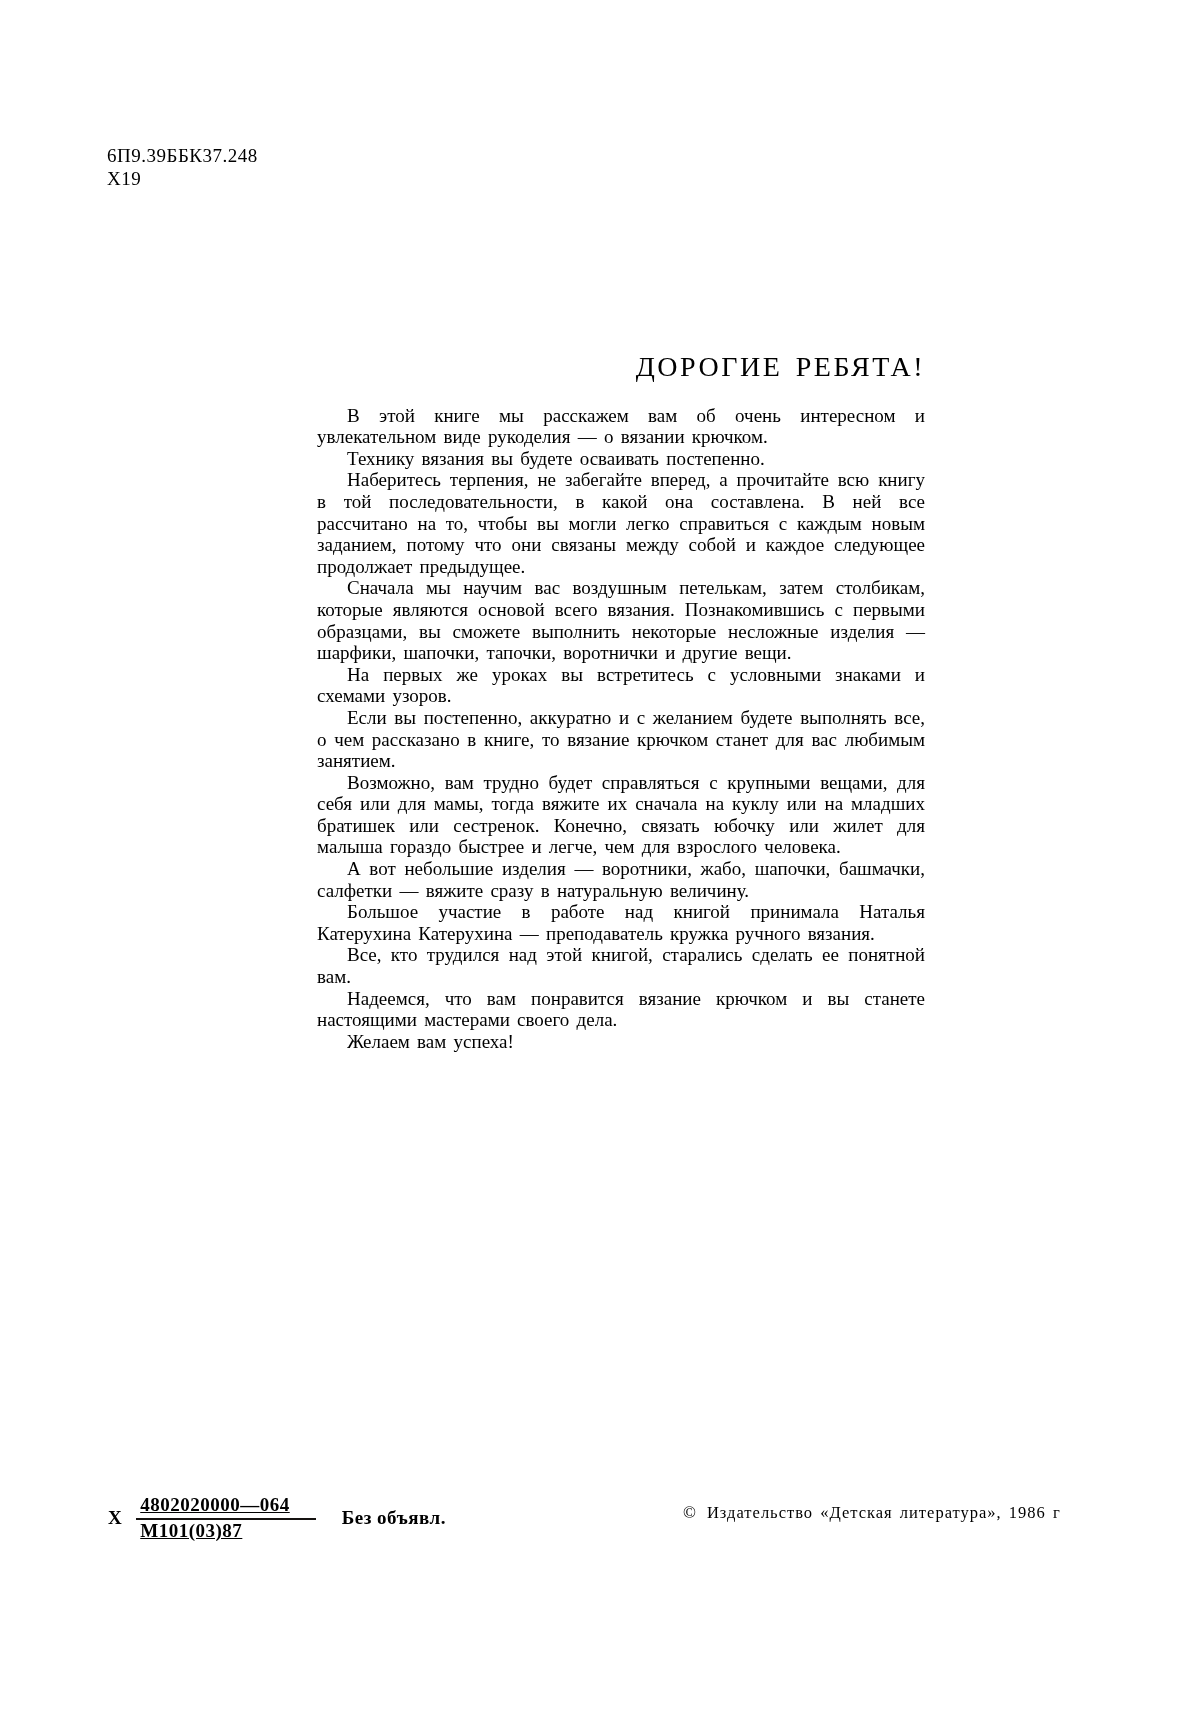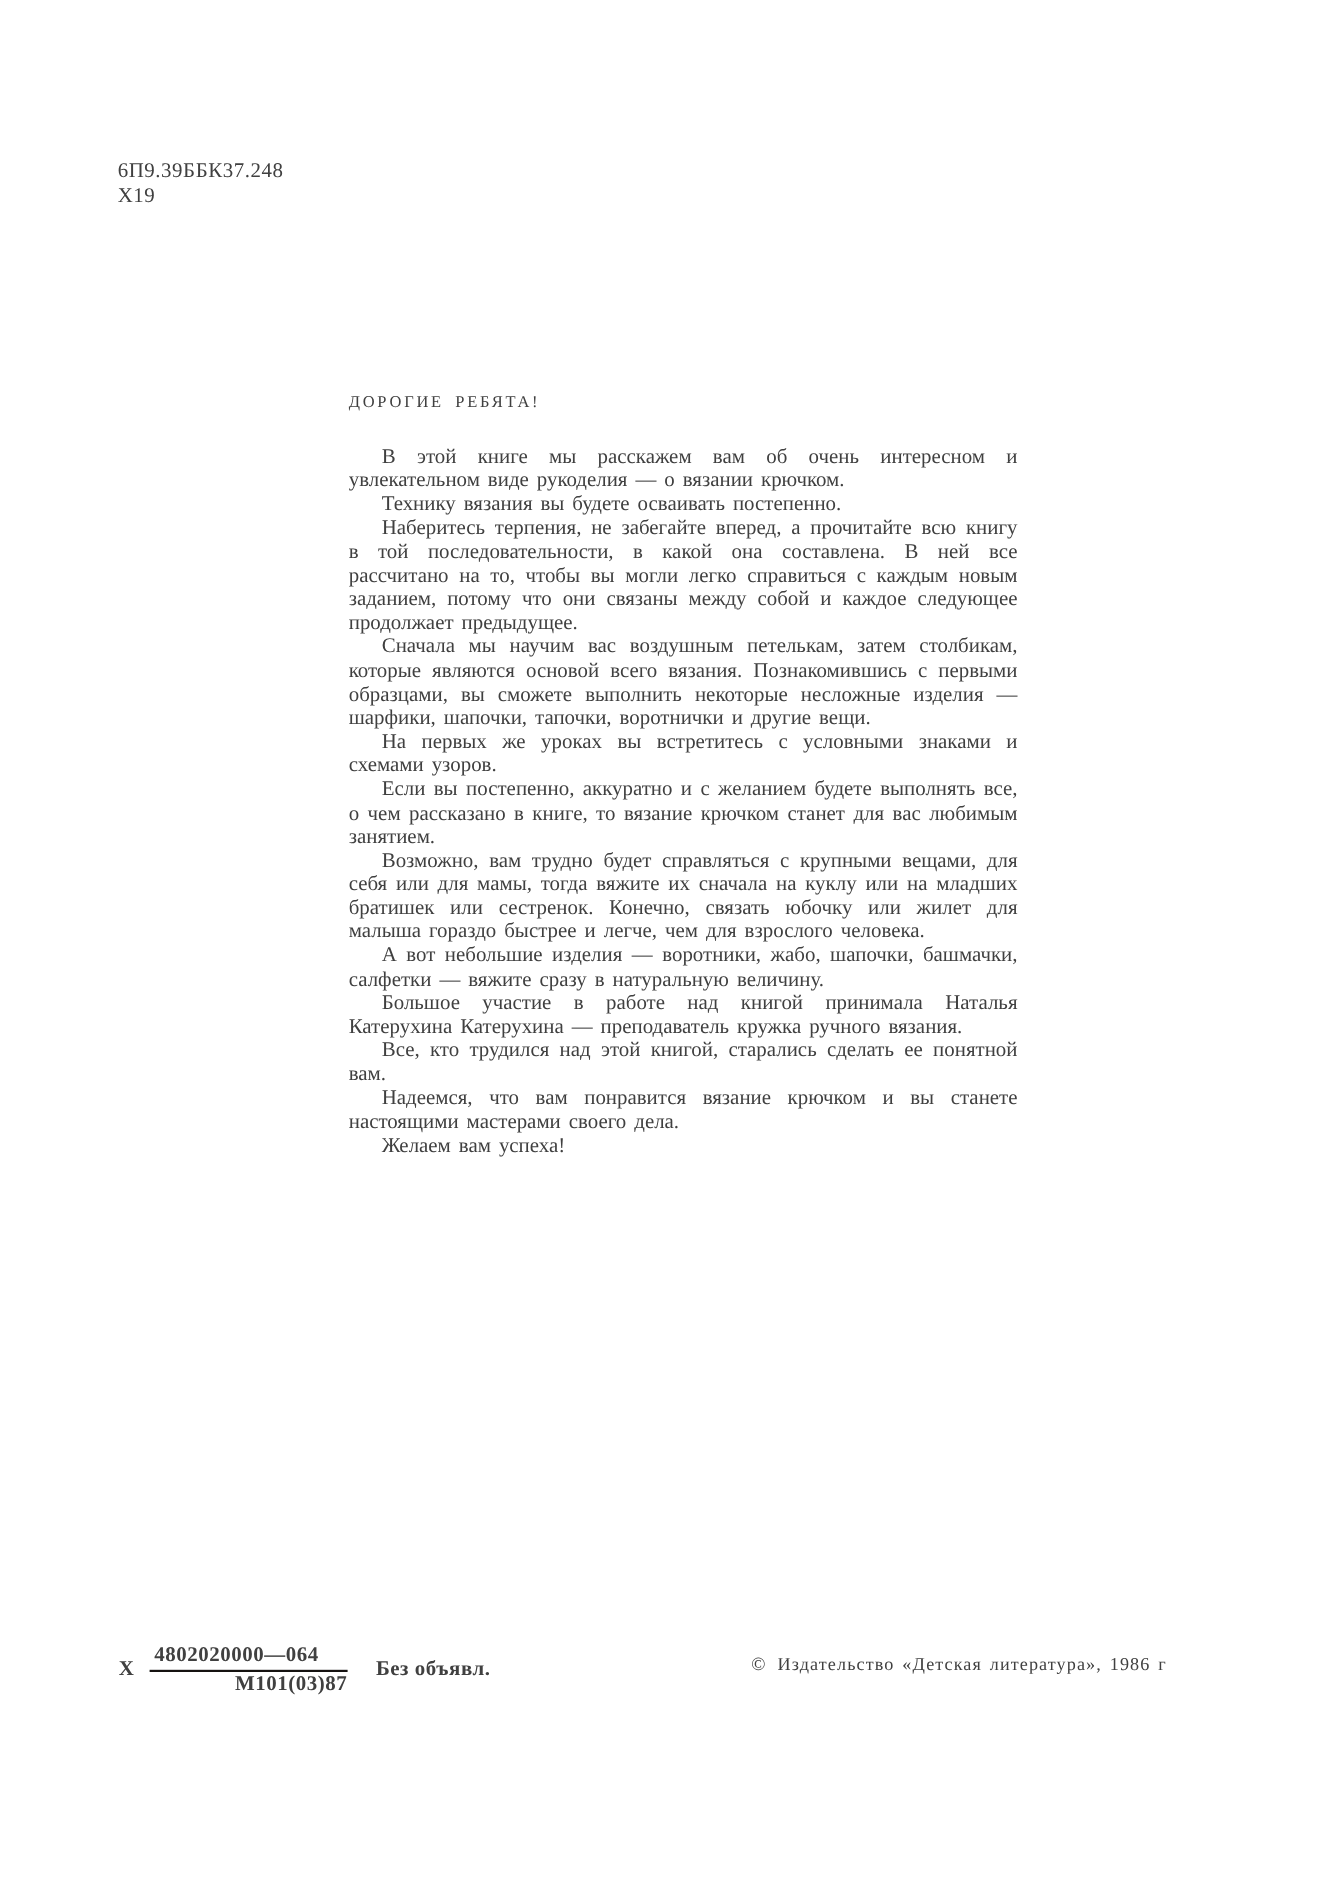--- a/index.html
+++ b/index.html
@@ -6,21 +6,21 @@
     margin: 0;
     padding: 0;
     background: #e8e8e8;
   }
   .page {
     position: relative;
     width: 1200px;
     height: 1710px;
     margin: 0 auto;
     background: #ffffff;
-    color: #404040;
+    color: #000000;
     font-family: "Liberation Serif", "DejaVu Serif", serif;
     overflow: hidden;
   }
 
   
   .stamp {
     position: absolute;
     left: 107px;
     top: 144px;
     font-size: 19px;
@@ -34,24 +34,24 @@
     position: absolute;
     left: 317px;
     top: 356px;
     width: 608px;
     font-size: 19px;
     line-height: 21.6px;
     text-align: justify;
     word-spacing: 2.5px;
   }
   .text-column h1 {
-    font-size: 15px;
+    font-size: 28px;
     font-weight: normal;
     letter-spacing: 2.5px;
-    text-align: left;
+    text-align: right;
     margin: 0 0 27px 0;
     word-spacing: 4px;
     font-family: Liberation Serif, serif;
   }
   .text-column p {
     margin: 0;
     text-indent: 30px;
   }
 
   
@@ -64,21 +64,22 @@
     font-weight: bold;
     font-size: 19px;
     letter-spacing: 0.5px;
   }
   .catalog .series-letter {
     margin-right: 14px;
   }
   .fraction {
     display: inline-flex;
     flex-direction: column;
-    text-align: right;
+    text-align: left;
+    text-decoration: underline;
   }
   .fraction .num {
     padding: 0 26px 2px 4px;
     border-bottom: 2.5px solid #151210;
   }
   .fraction .den {
     padding: 0 0 0 4px;
   }
   .catalog .note {
     margin-left: 26px;

